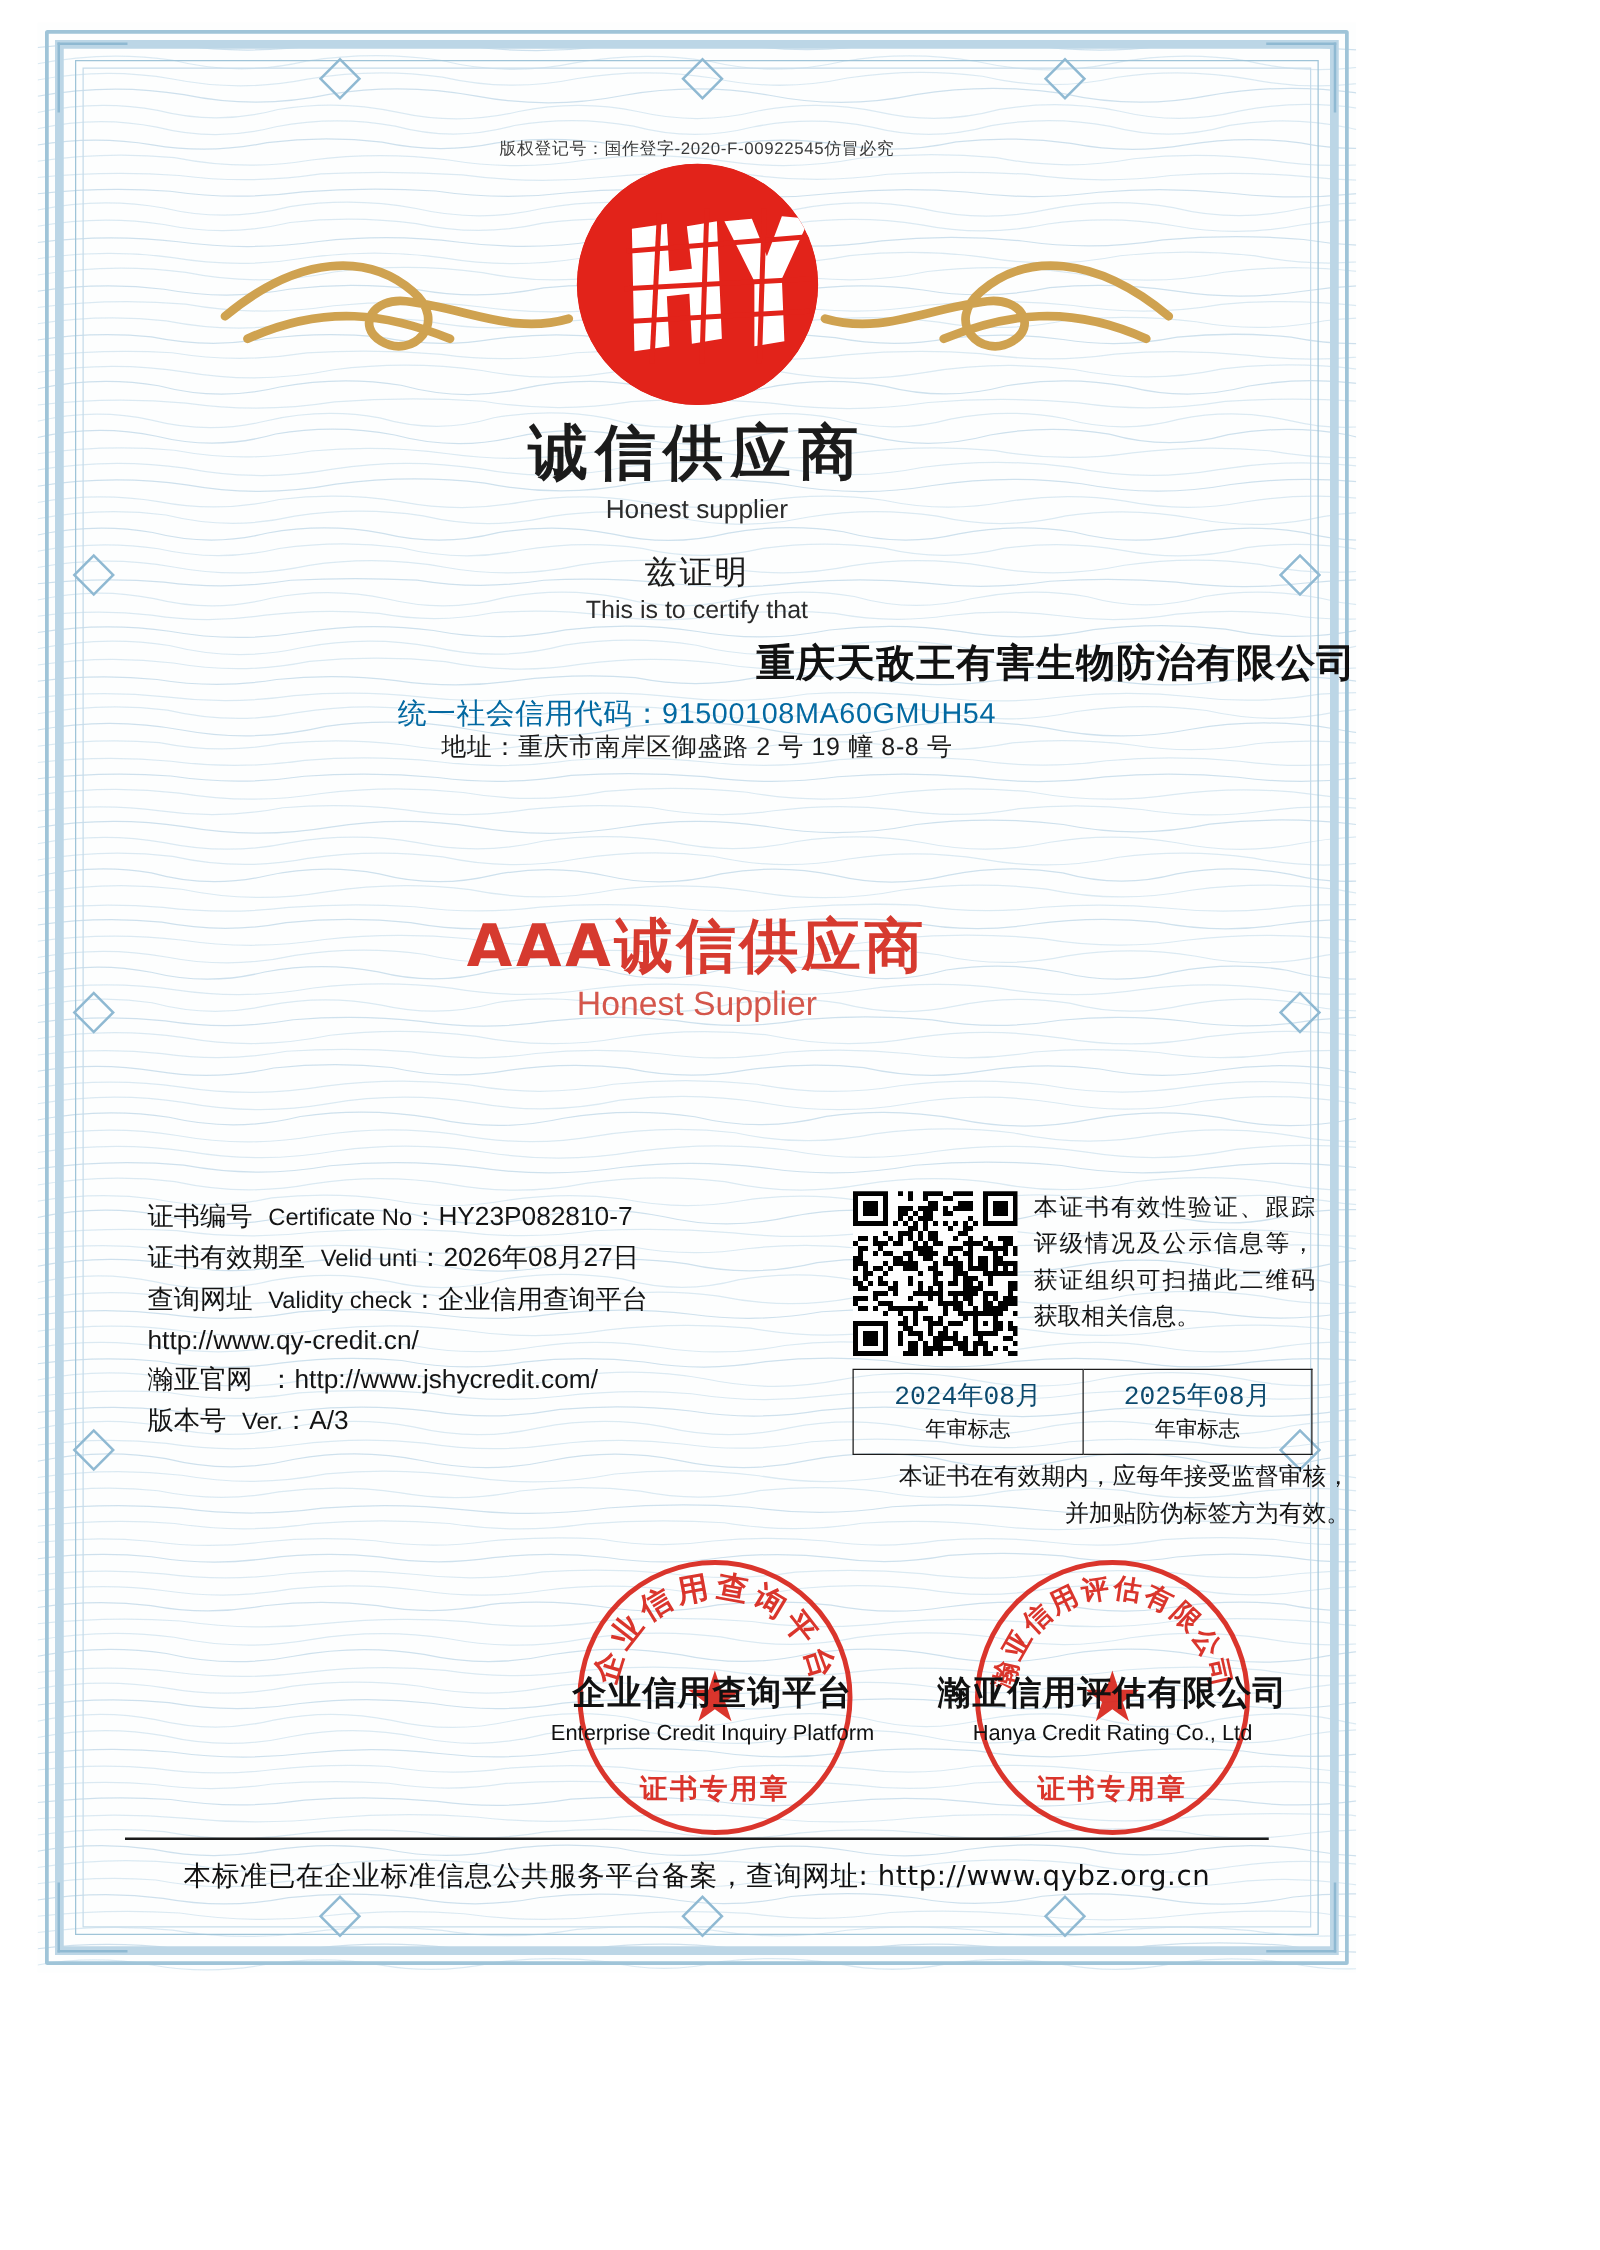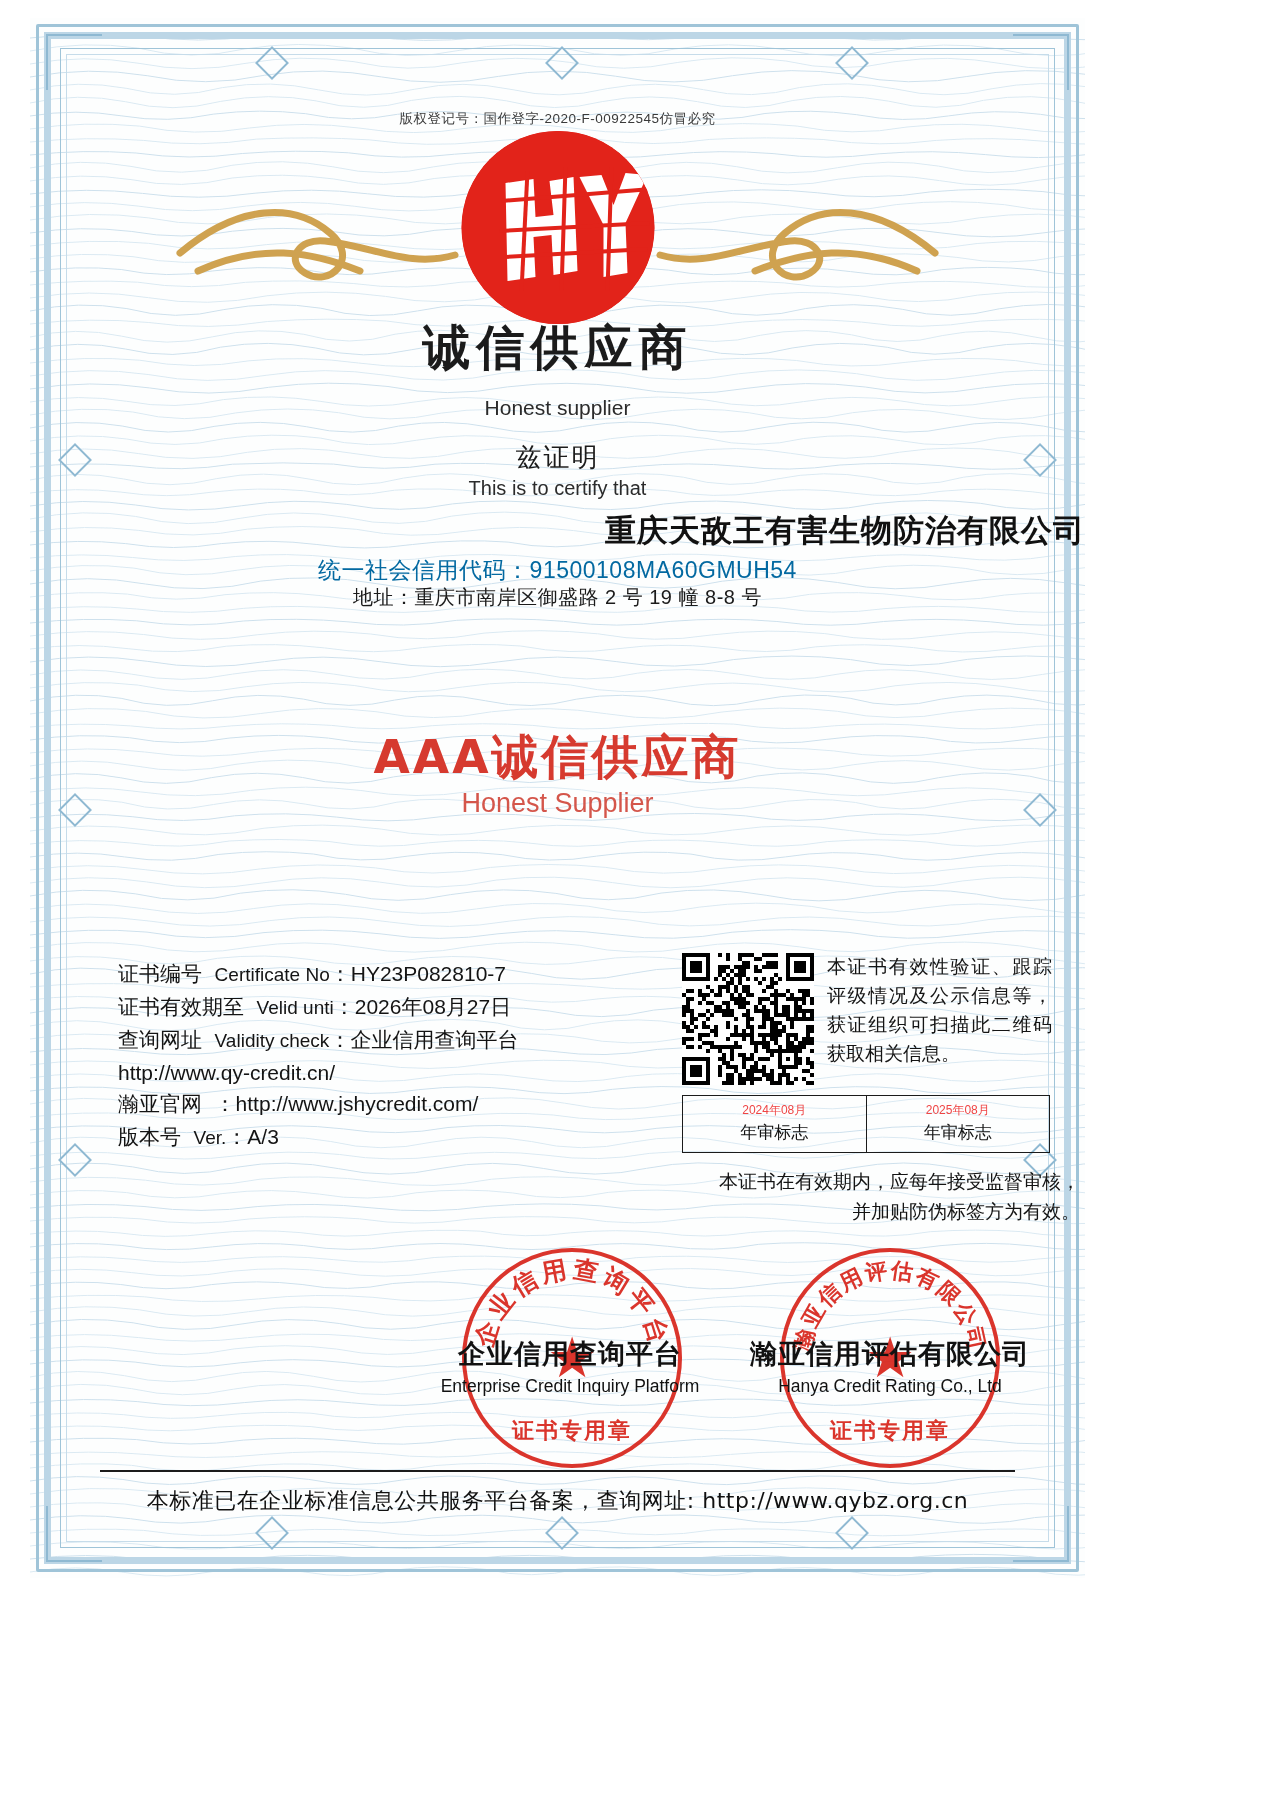--- a/index.html
+++ b/index.html
@@ -107,21 +107,21 @@
     width: 193px;
     height: 193px;
     border-radius: 50%;
     background: #e2231a;
     overflow: hidden;
   }
   .logo svg { display: block; }
 
   .title-cn {
     position: absolute;
-    top: 298px;
+    top: 312px;
     width: 100%;
     text-align: center;
     font-size: 48px;
     font-weight: bold;
     letter-spacing: 6px;
     color: #1b1b1b;
     font-family: "DejaVu Sans", sans-serif;
   }
   .title-en {
     position: absolute;
@@ -247,21 +247,21 @@
     display: flex;
     gap: 0;
   }
   .annual-box {
     flex: 1;
     border: 1.5px solid #1b1b1b;
     text-align: center;
     padding: 6px 0 8px;
   }
   .annual-box + .annual-box { border-left: none; }
-  .annual-date { font-size: 12px; color: #ef4444; font-family: Liberation Sans, sans-serif; }
+  .annual-date { font-size: 21px; color: #0c4a6e; font-family: Liberation Mono, monospace; }
   .annual-label { font-size: 17px; color: #111; font-family: "DejaVu Sans", sans-serif; margin-top: 2px; }
 
   .annual-note {
     position: absolute;
     left: 678px;
     top: 1148px;
     width: 372px;
     font-size: 19px;
     line-height: 30px;
     color: #141414;

